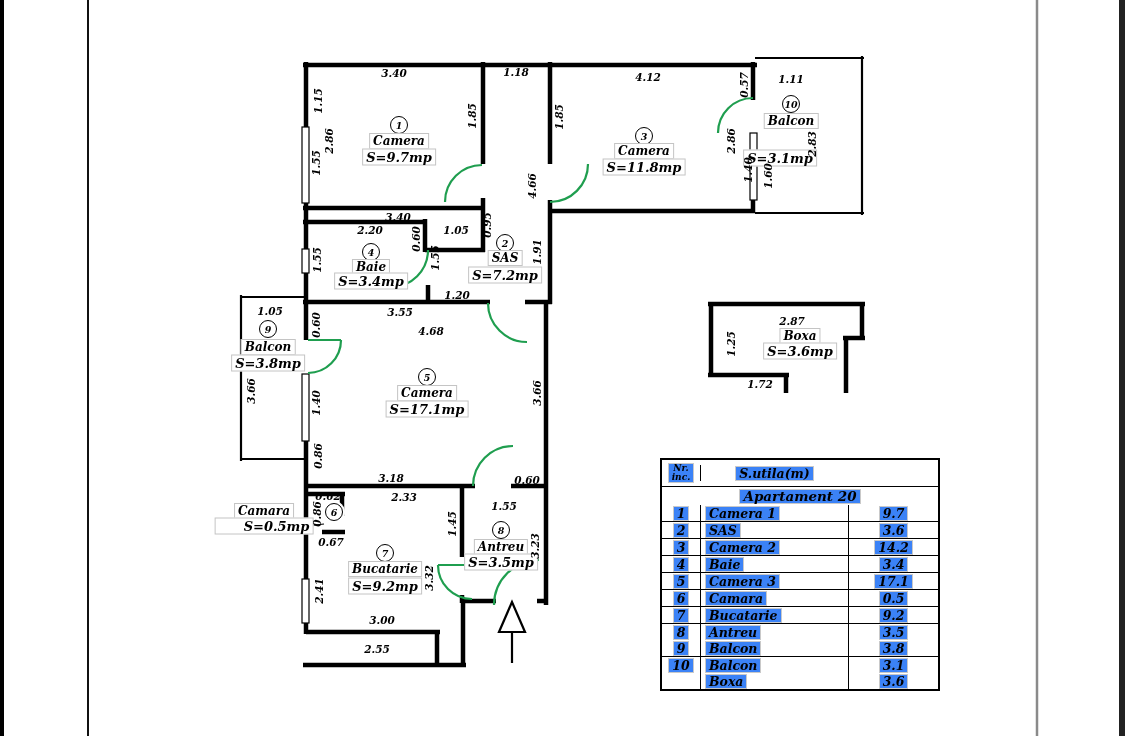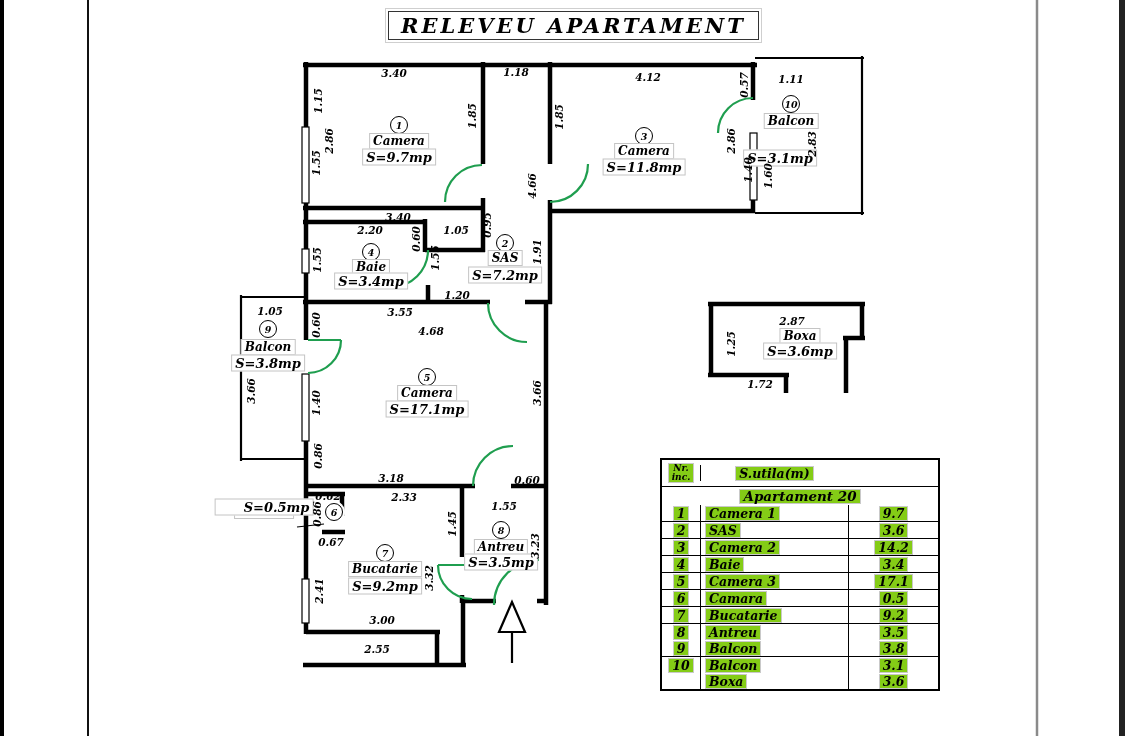--- a/index.html
+++ b/index.html
@@ -24,21 +24,21 @@
   .tbl{position:absolute;left:660px;top:458px;width:276px;border:2.5px solid #000;
        background:#fff;font-family:"DejaVu Serif",serif;font-style:italic;font-weight:bold;color:#000;}
   .trow{display:grid;grid-template-columns:38px 148px 1fr;border-top:1.7px solid #000;align-items:center;}
   .trow:first-child{border-top:none;}
   .tcell{border-left:1.7px solid #000;padding:0 4px;font-size:12.5px;min-height:16px;
          display:flex;align-items:center;}
   .tcell:first-child{border-left:none;justify-content:center;}
   .tcell.num{justify-content:center;}
   .tcell.val{justify-content:center;}
   .tspan{grid-column:1/4;text-align:center;font-size:13.5px;padding:1px 6px;}
-  .cadbox{display:inline-block;border:1px solid #c9c9c9;padding:0 3px;line-height:13px;background:#84cc16;}
+  .cadbox{display:inline-block;border:1px solid #c9c9c9;padding:0 3px;line-height:13px;background:#3b82f6;}
   .hdr1{font-size:9px;line-height:8.5px;text-align:center;}
   .hdr2{font-size:13.5px;justify-content:center;}
 </style>
 </head>
 <body>
 
 <div id="stage">
 
   <svg width="1125" height="736" viewBox="0 0 1125 736">
 
@@ -126,41 +126,40 @@
       <path d="M708,304 H865"></path>
       <path d="M711,302 V377"></path>
       <path d="M708,375 H789"></path>
       <path d="M786,373 V393"></path>
       <path d="M862,302 V340"></path>
       <path d="M843,338 H865"></path>
       <path d="M846,336 V393"></path>
     </g>
   </svg>
 
-  <div class="title" style="left:388px;top:11px;">RELEVEU APARTAMENT</div>
 
   <div id="rooms">
       <div class="roomnum" style="left: 399px; top: 125px;">1</div>
       <div class="roomname" style="left: 399px; top: 141px;">Camera</div>
       <div class="roomarea" style="left: 399px; top: 157px;">S=9.7mp</div>
       <div class="roomnum" style="left: 505px; top: 243px;">2</div>
       <div class="roomname" style="left: 505px; top: 258px;">SAS</div>
       <div class="roomarea" style="left: 505px; top: 275px;">S=7.2mp</div>
       <div class="roomnum" style="left: 644px; top: 136px;">3</div>
       <div class="roomname" style="left: 644px; top: 151px;">Camera</div>
       <div class="roomarea" style="left: 644px; top: 167px;">S=11.8mp</div>
       <div class="roomnum" style="left: 371px; top: 252px;">4</div>
       <div class="roomname" style="left: 371px; top: 267px;">Baie</div>
       <div class="roomarea" style="left: 371px; top: 281px;">S=3.4mp</div>
       <div class="roomnum" style="left: 427px; top: 377px;">5</div>
       <div class="roomname" style="left: 427px; top: 393px;">Camera</div>
       <div class="roomarea" style="left: 427px; top: 409px;">S=17.1mp</div>
       <div class="roomnum" style="left: 334px; top: 512px;">6</div>
       <div class="roomname" style="left: 264px; top: 511px;">Camara</div>
-      <div class="roomarea" style="left: 264px; top: 507px; padding-left: 28px;">S=0.5mp</div>
+      <div class="roomarea" style="left: 264px; top: 526px; padding-left: 28px;">S=0.5mp</div>
       <div class="roomnum" style="left: 385px; top: 553px;">7</div>
       <div class="roomname" style="left: 385px; top: 569px;">Bucatarie</div>
       <div class="roomarea" style="left: 385px; top: 586px;">S=9.2mp</div>
       <div class="roomnum" style="left: 501px; top: 530px;">8</div>
       <div class="roomname" style="left: 501px; top: 547px;">Antreu</div>
       <div class="roomarea" style="left: 501px; top: 562px;">S=3.5mp</div>
       <div class="roomnum" style="left: 268px; top: 329px;">9</div>
       <div class="roomname" style="left: 268px; top: 347px;">Balcon</div>
       <div class="roomarea" style="left: 268px; top: 363px;">S=3.8mp</div>
       <div class="roomnum" style="left: 791px; top: 104px;">10</div>

